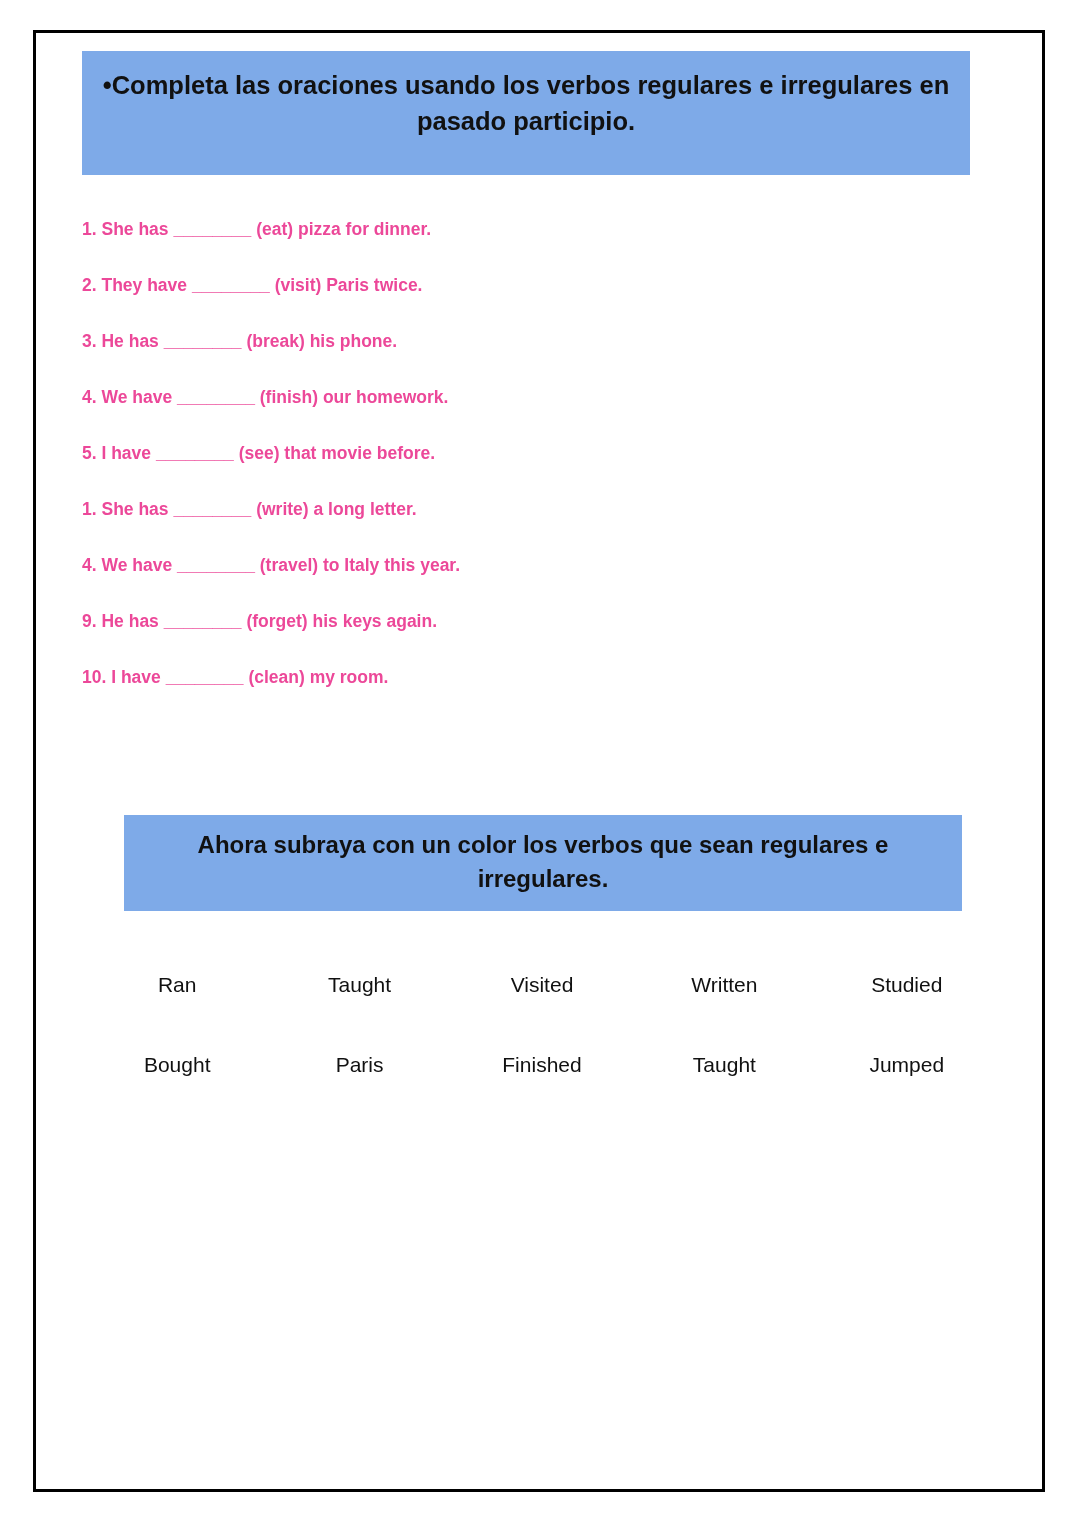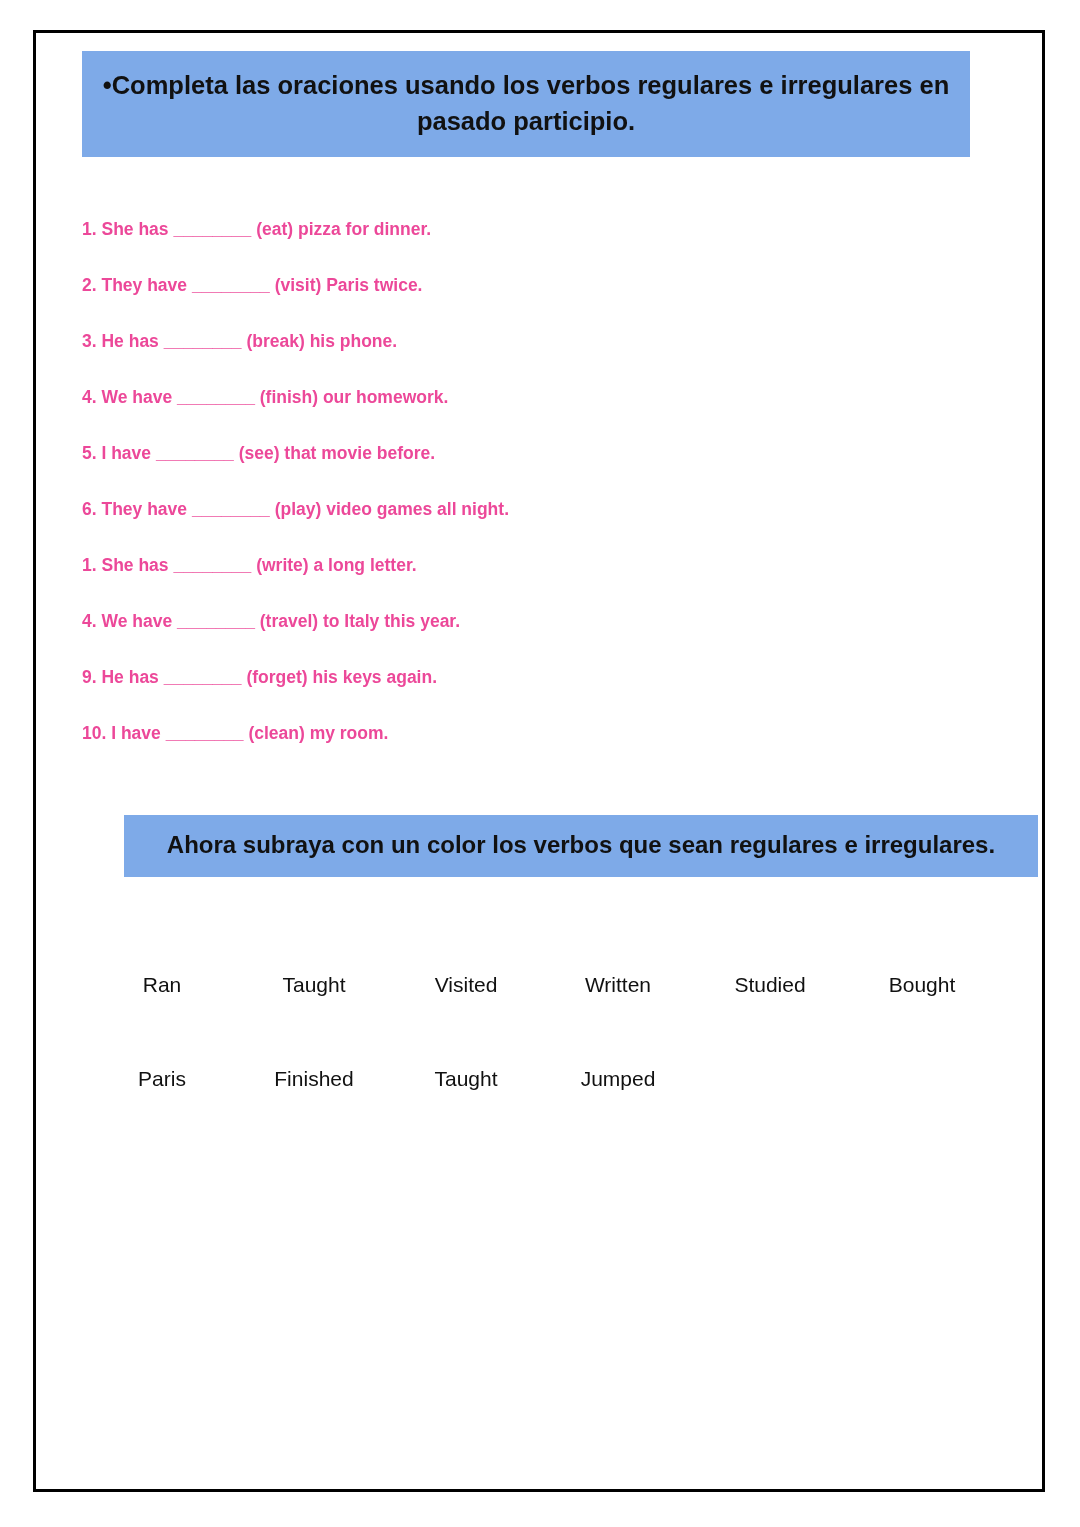--- a/index.html
+++ b/index.html
@@ -29,21 +29,21 @@
     width: 100%;
     height: 100%;
   }
 
   
   .banner-main {
     position: absolute;
     left: 46px;
     top: 18px;
     width: 888px;
-    padding: 16px 20px 18px 20px;
+    padding: 16px 20px 36px 20px;
     box-sizing: border-box;
     background: #7eaae8;
     text-align: center;
     font-size: 25.5px;
     font-weight: bold;
     line-height: 1.42;
     color: #111111;
   }
 
   
@@ -60,40 +60,40 @@
     margin-bottom: 38.5px;
     white-space: pre;
     color: #ec4899;
   }
 
   
   .banner-sub {
     position: absolute;
     left: 88px;
     top: 782px;
-    width: 914px;
+    width: 838px;
     padding: 13px 18px 15px 18px;
     box-sizing: border-box;
     background: #7eaae8;
     text-align: center;
     font-size: 24px;
     font-weight: bold;
     line-height: 1.42;
     color: #111111;
   }
 
   
   .word-grid {
     position: absolute;
     left: 50px;
     top: 940px;
     width: 912px;
     display: grid;
-    grid-template-columns: repeat(6, 1fr);
-    row-gap: 70px;
+    grid-template-columns: repeat(5, 1fr);
+    row-gap: 56px;
   }
   .word-cell {
     font-size: 21px;
     font-weight: 400;
     text-align: center;
     color: #111111;
   }
 </style>
 </head>
 <body>
@@ -102,21 +102,20 @@
   <div class="inner">
 
     <div class="banner-main">•Completa las oraciones usando los verbos regulares e irregulares en pasado participio.</div>
 
     <div class="exercise-list">
       <div class="exercise-item">1. She has ________ (eat) pizza for dinner.</div>
       <div class="exercise-item">2. They have ________ (visit) Paris twice.</div>
       <div class="exercise-item">3. He has ________ (break) his phone.</div>
       <div class="exercise-item">4. We have ________ (finish) our homework.</div>
       <div class="exercise-item">5. I have ________ (see) that movie before.</div>
-      <div class="exercise-item">6. They have ________ (play) video games all night.</div>
       <div class="exercise-item">1. She has ________ (write) a long letter.</div>
       <div class="exercise-item">4. We have ________ (travel) to Italy this year.</div>
       <div class="exercise-item">9. He has ________ (forget) his keys again.</div>
       <div class="exercise-item">10. I have ________ (clean) my room.</div>
     </div>
 
     <div class="banner-sub">Ahora subraya con un color los verbos que sean regulares e irregulares.</div>
 
     <div class="word-grid">
       <div class="word-cell">Ran</div>

